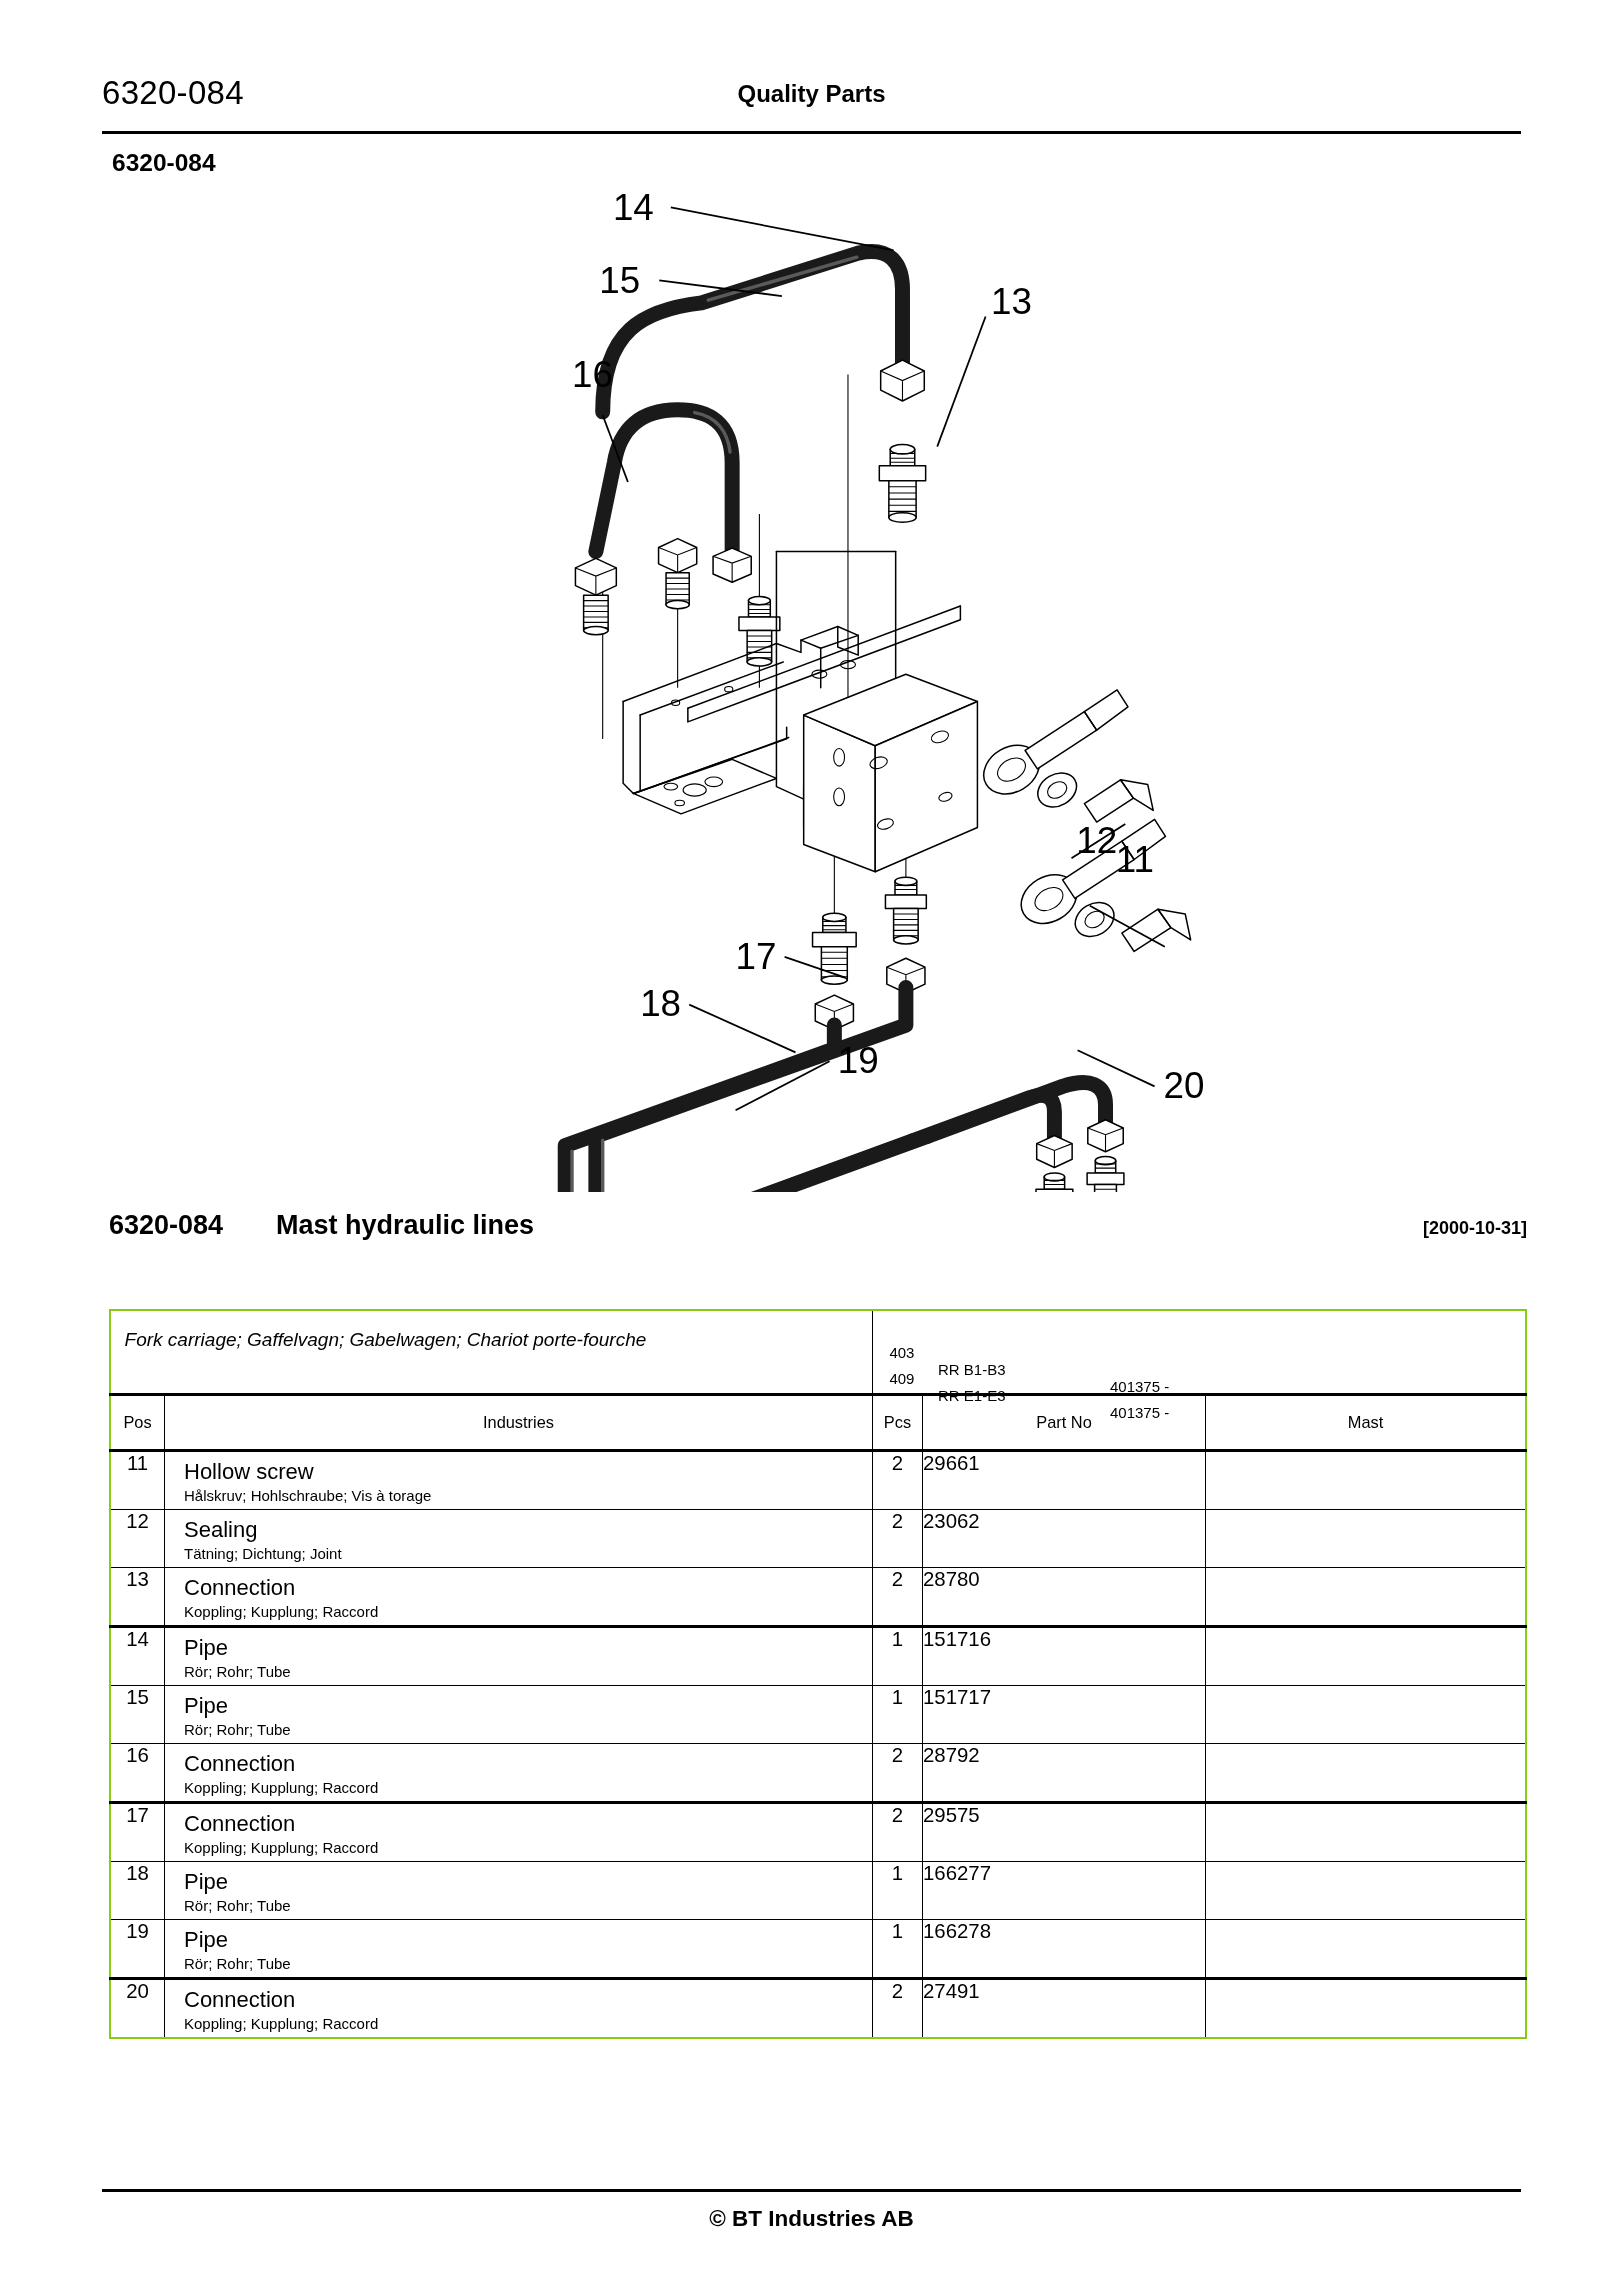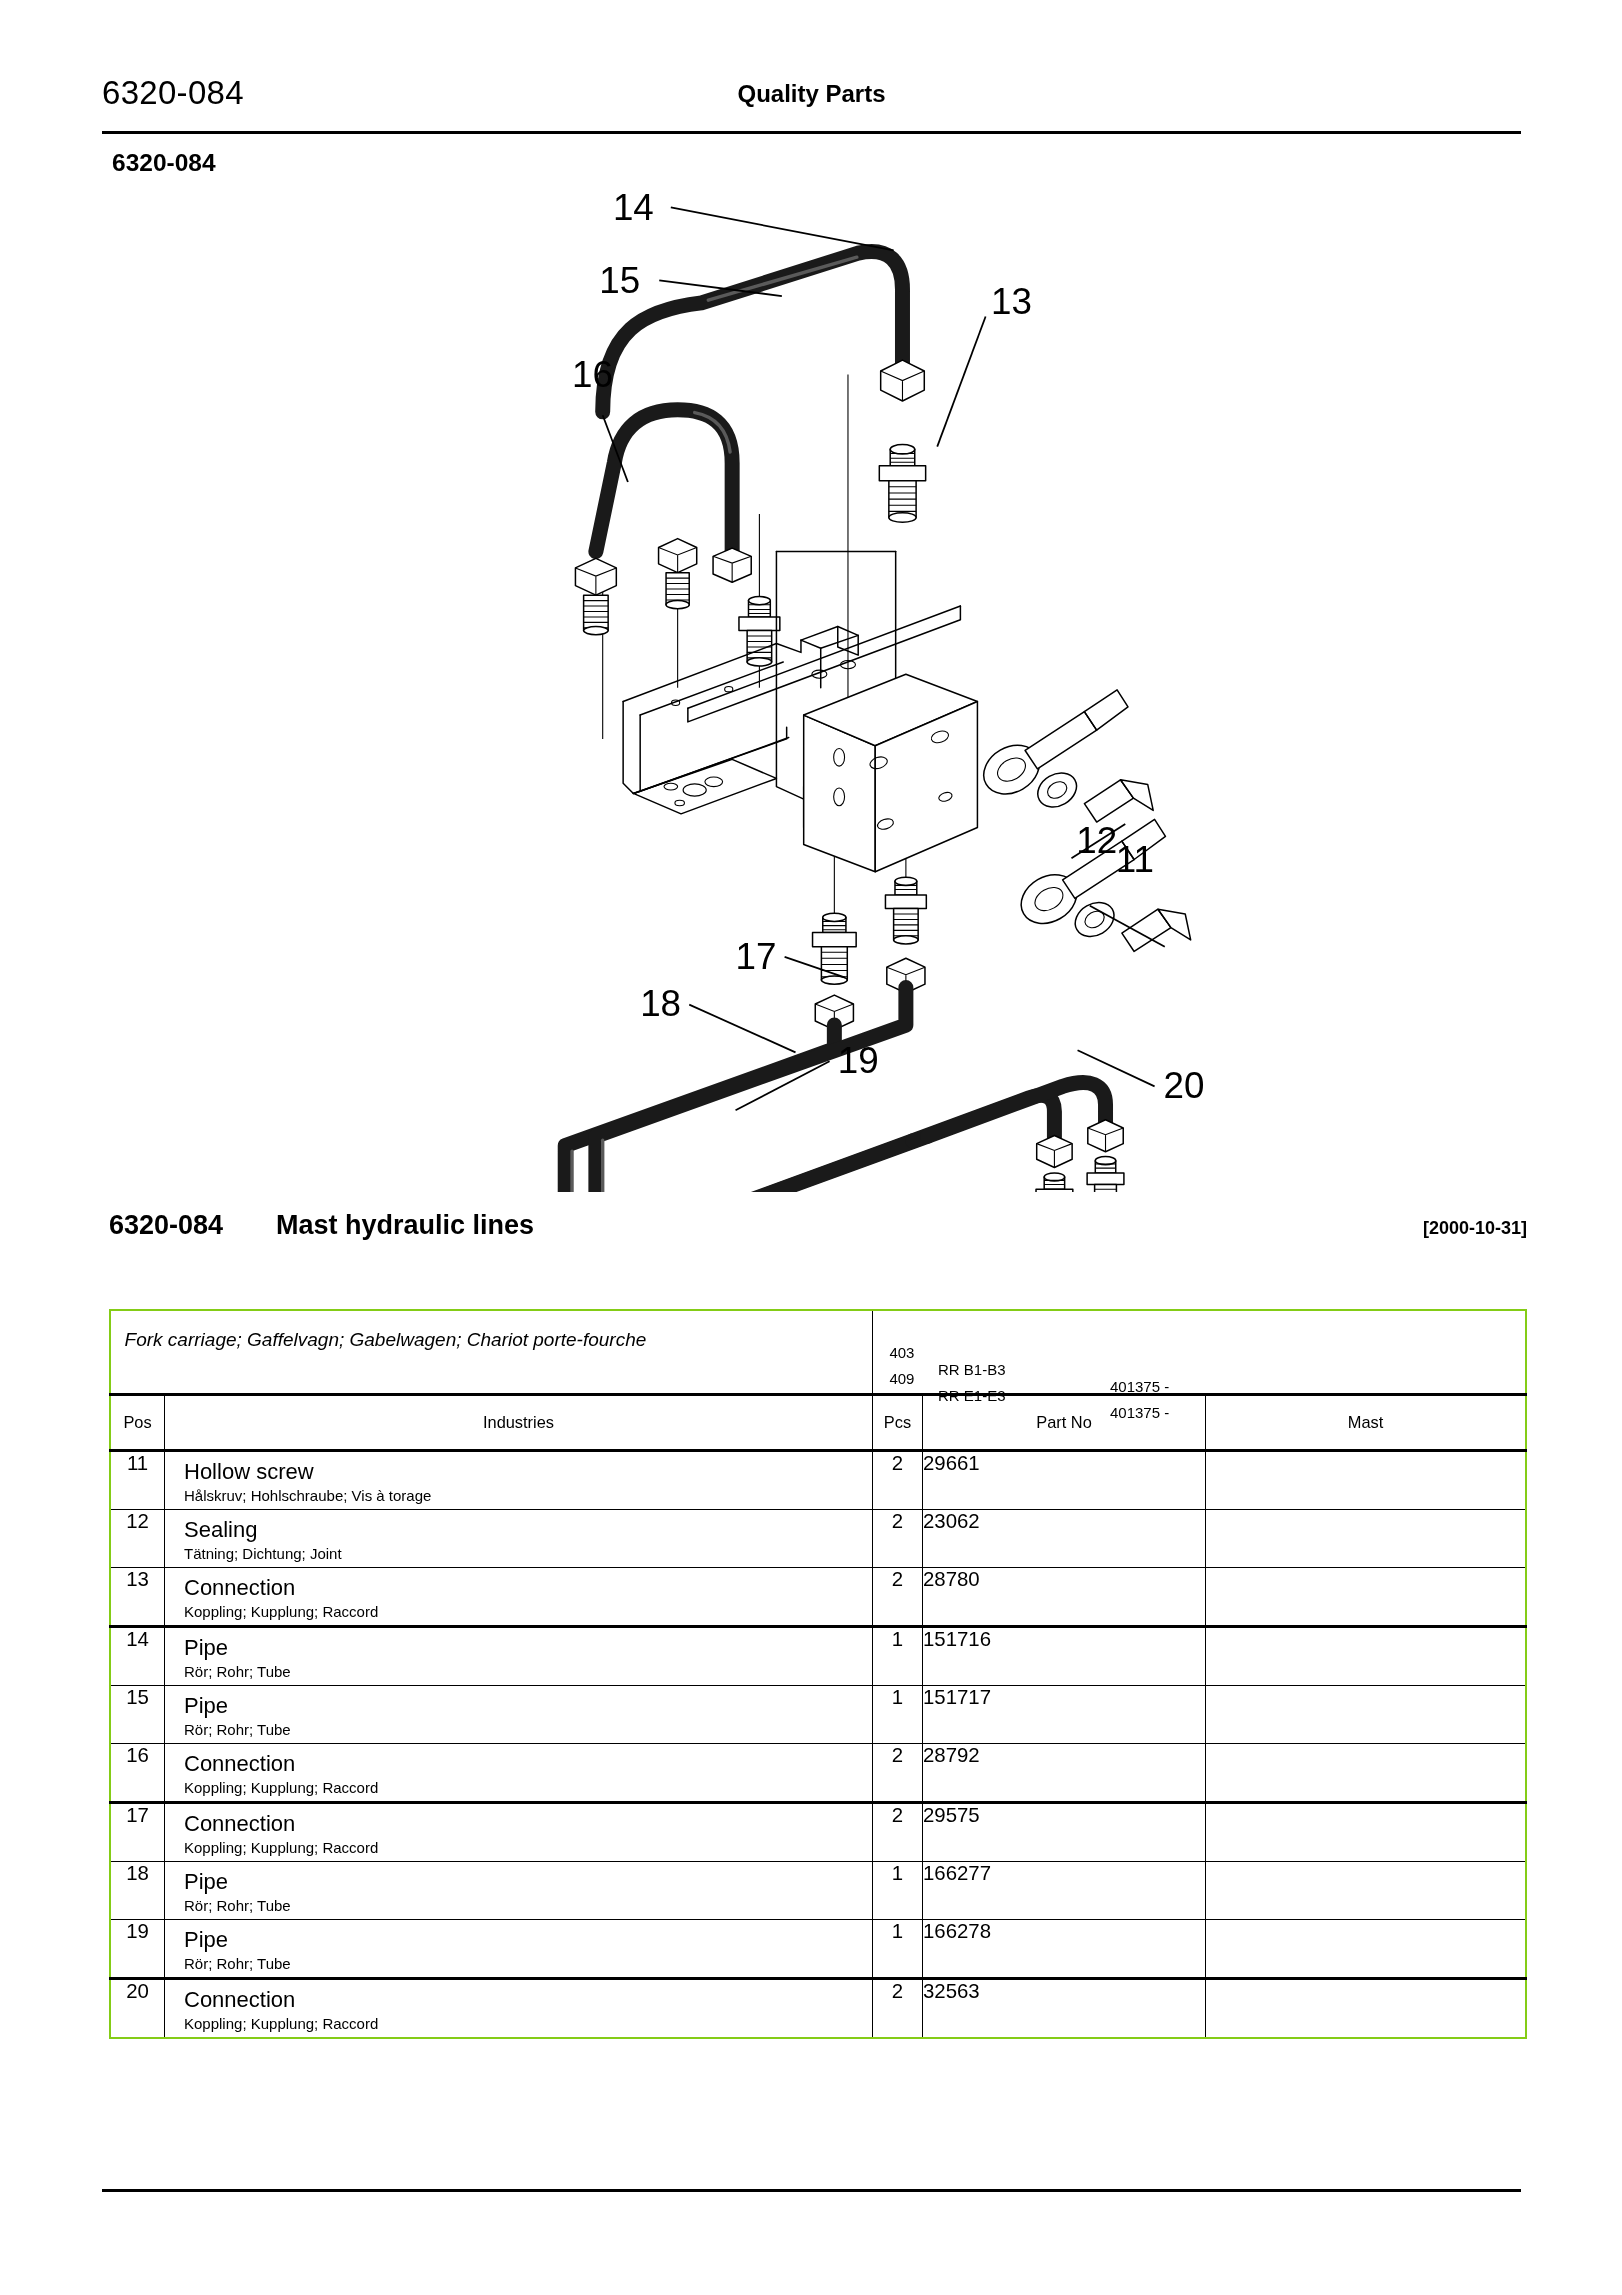--- a/index.html
+++ b/index.html
@@ -500,22 +500,23 @@
         <td class="row-note"></td>
       </tr>
 
       <tr>
         <td class="row-pos">20</td>
         <td class="row-desc">
           <div class="d-main">Connection</div>
           <div class="d-sub">Koppling; Kupplung; Raccord</div>
         </td>
         <td class="row-pcs">2</td>
-        <td class="row-part">32563</td>
+        <td class="row-part">27491</td>
         <td class="row-note"></td>
       </tr>
     </tbody>
   </table>
 
   <div class="ft-rule"></div>
+  <div class="ft-text">© BT Industries AB</div>
 
 </div>
 
 
 </body></html>

